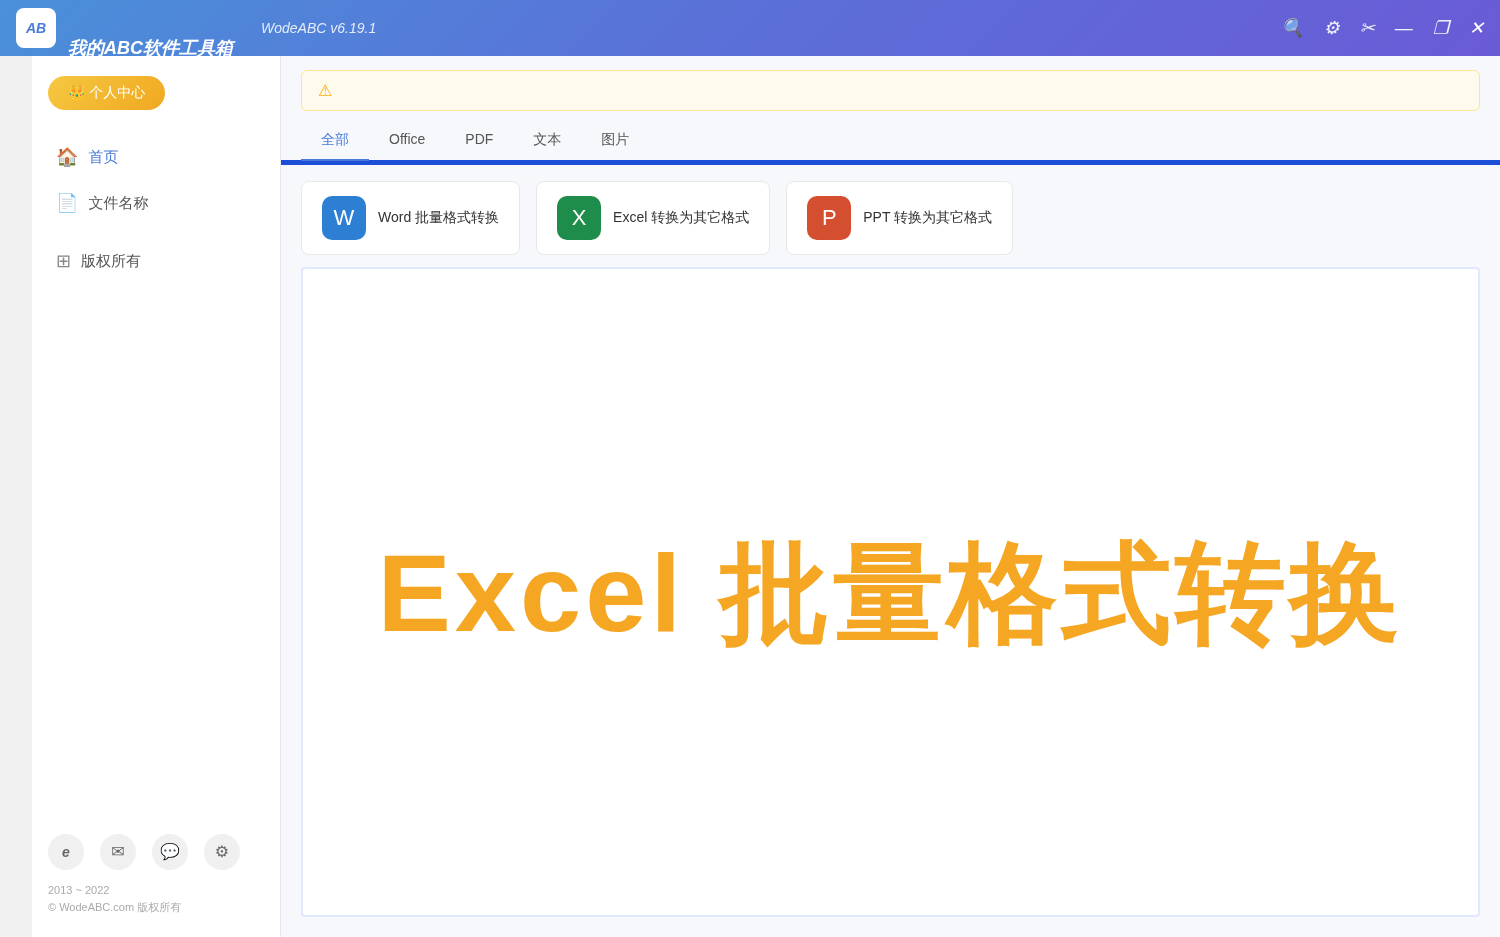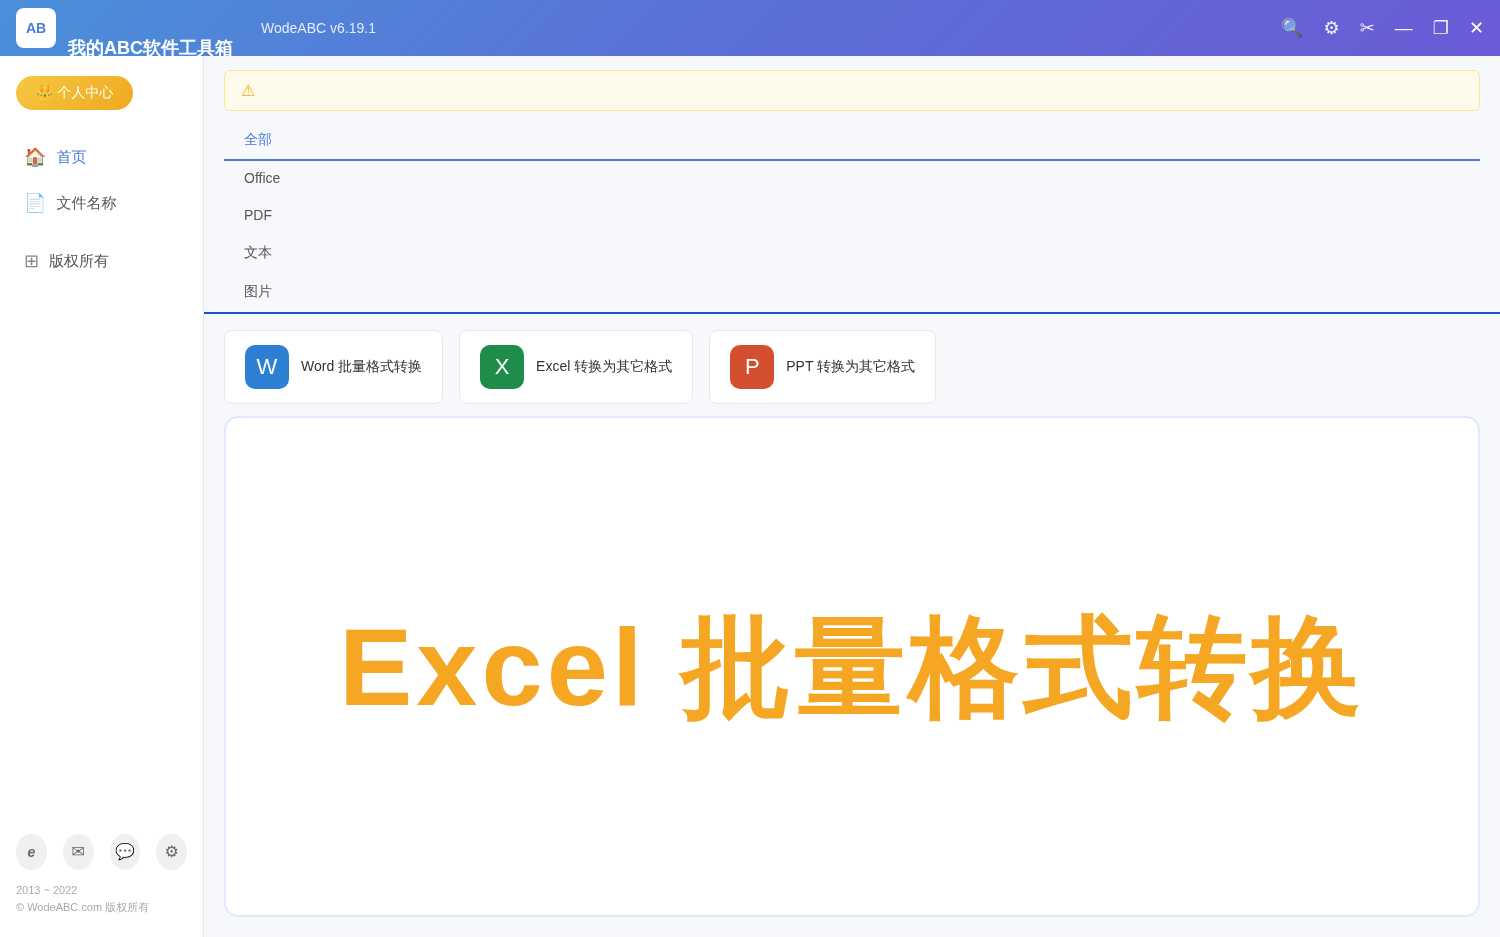--- a/index.html
+++ b/index.html
@@ -14,20 +14,21 @@
     }
 
     
     .titlebar {
       height: 56px;
       background: linear-gradient(135deg, #4a90d9 0%, #5b6fd8 50%, #6a5bd6 100%);
       display: flex;
       align-items: center;
       padding: 8px 16px;
       flex-shrink: 0;
+      font-style: italic;
     }
     .titlebar-logo {
       width: 40px;
       height: 40px;
       background: white;
       border-radius: 8px;
       display: flex;
       align-items: center;
       justify-content: center;
       font-weight: bold;
@@ -69,26 +70,27 @@
 
     
     .main-layout {
       display: flex;
       flex: 1;
       overflow: hidden;
     }
 
     
     .sidebar {
-      width: 204px;
+      width: 249px;
       background: white;
       display: flex;
       flex-direction: column;
       border-right: 1px solid #e8e8e8;
       flex-shrink: 0;
+      margin-left: 32px;
     }
     .sidebar-profile {
       padding: 20px 16px;
     }
     .profile-btn {
       background: linear-gradient(135deg, #f5c842, #f0a820);
       border: none;
       border-radius: 20px;
       padding: 8px 20px;
       color: white;
@@ -187,23 +189,22 @@
       cursor: pointer;
       text-decoration: underline;
     }
 
     
     .tabs {
       display: flex;
       padding: 0 20px;
       gap: 0;
       flex-shrink: 0;
-      border-bottom: 2px solid #1d4ed8;
+      border-bottom: 5px solid #1d4ed8;
       background: #f7f8fc;
-      flex-direction: column;
     }
     .tab {
       padding: 10px 20px;
       font-size: 14px;
       color: #555;
       cursor: pointer;
       border-bottom: 2px solid transparent;
       margin-bottom: -1px;
     }
     .tab.active {
@@ -249,21 +250,21 @@
       font-size: 14px;
       color: #333;
       white-space: nowrap;
     }
 
     
     .banner-area {
       flex: 1;
       margin: 0 20px 20px 20px;
       background: white;
-      border-radius: 14px;
+      border-radius: 4px;
       border: 2px solid #e0e8ff;
       display: flex;
       align-items: center;
       justify-content: center;
       overflow: hidden;
     }
     .banner-text {
       font-size: 110px;
       font-weight: 900;
       color: #f5a623;

